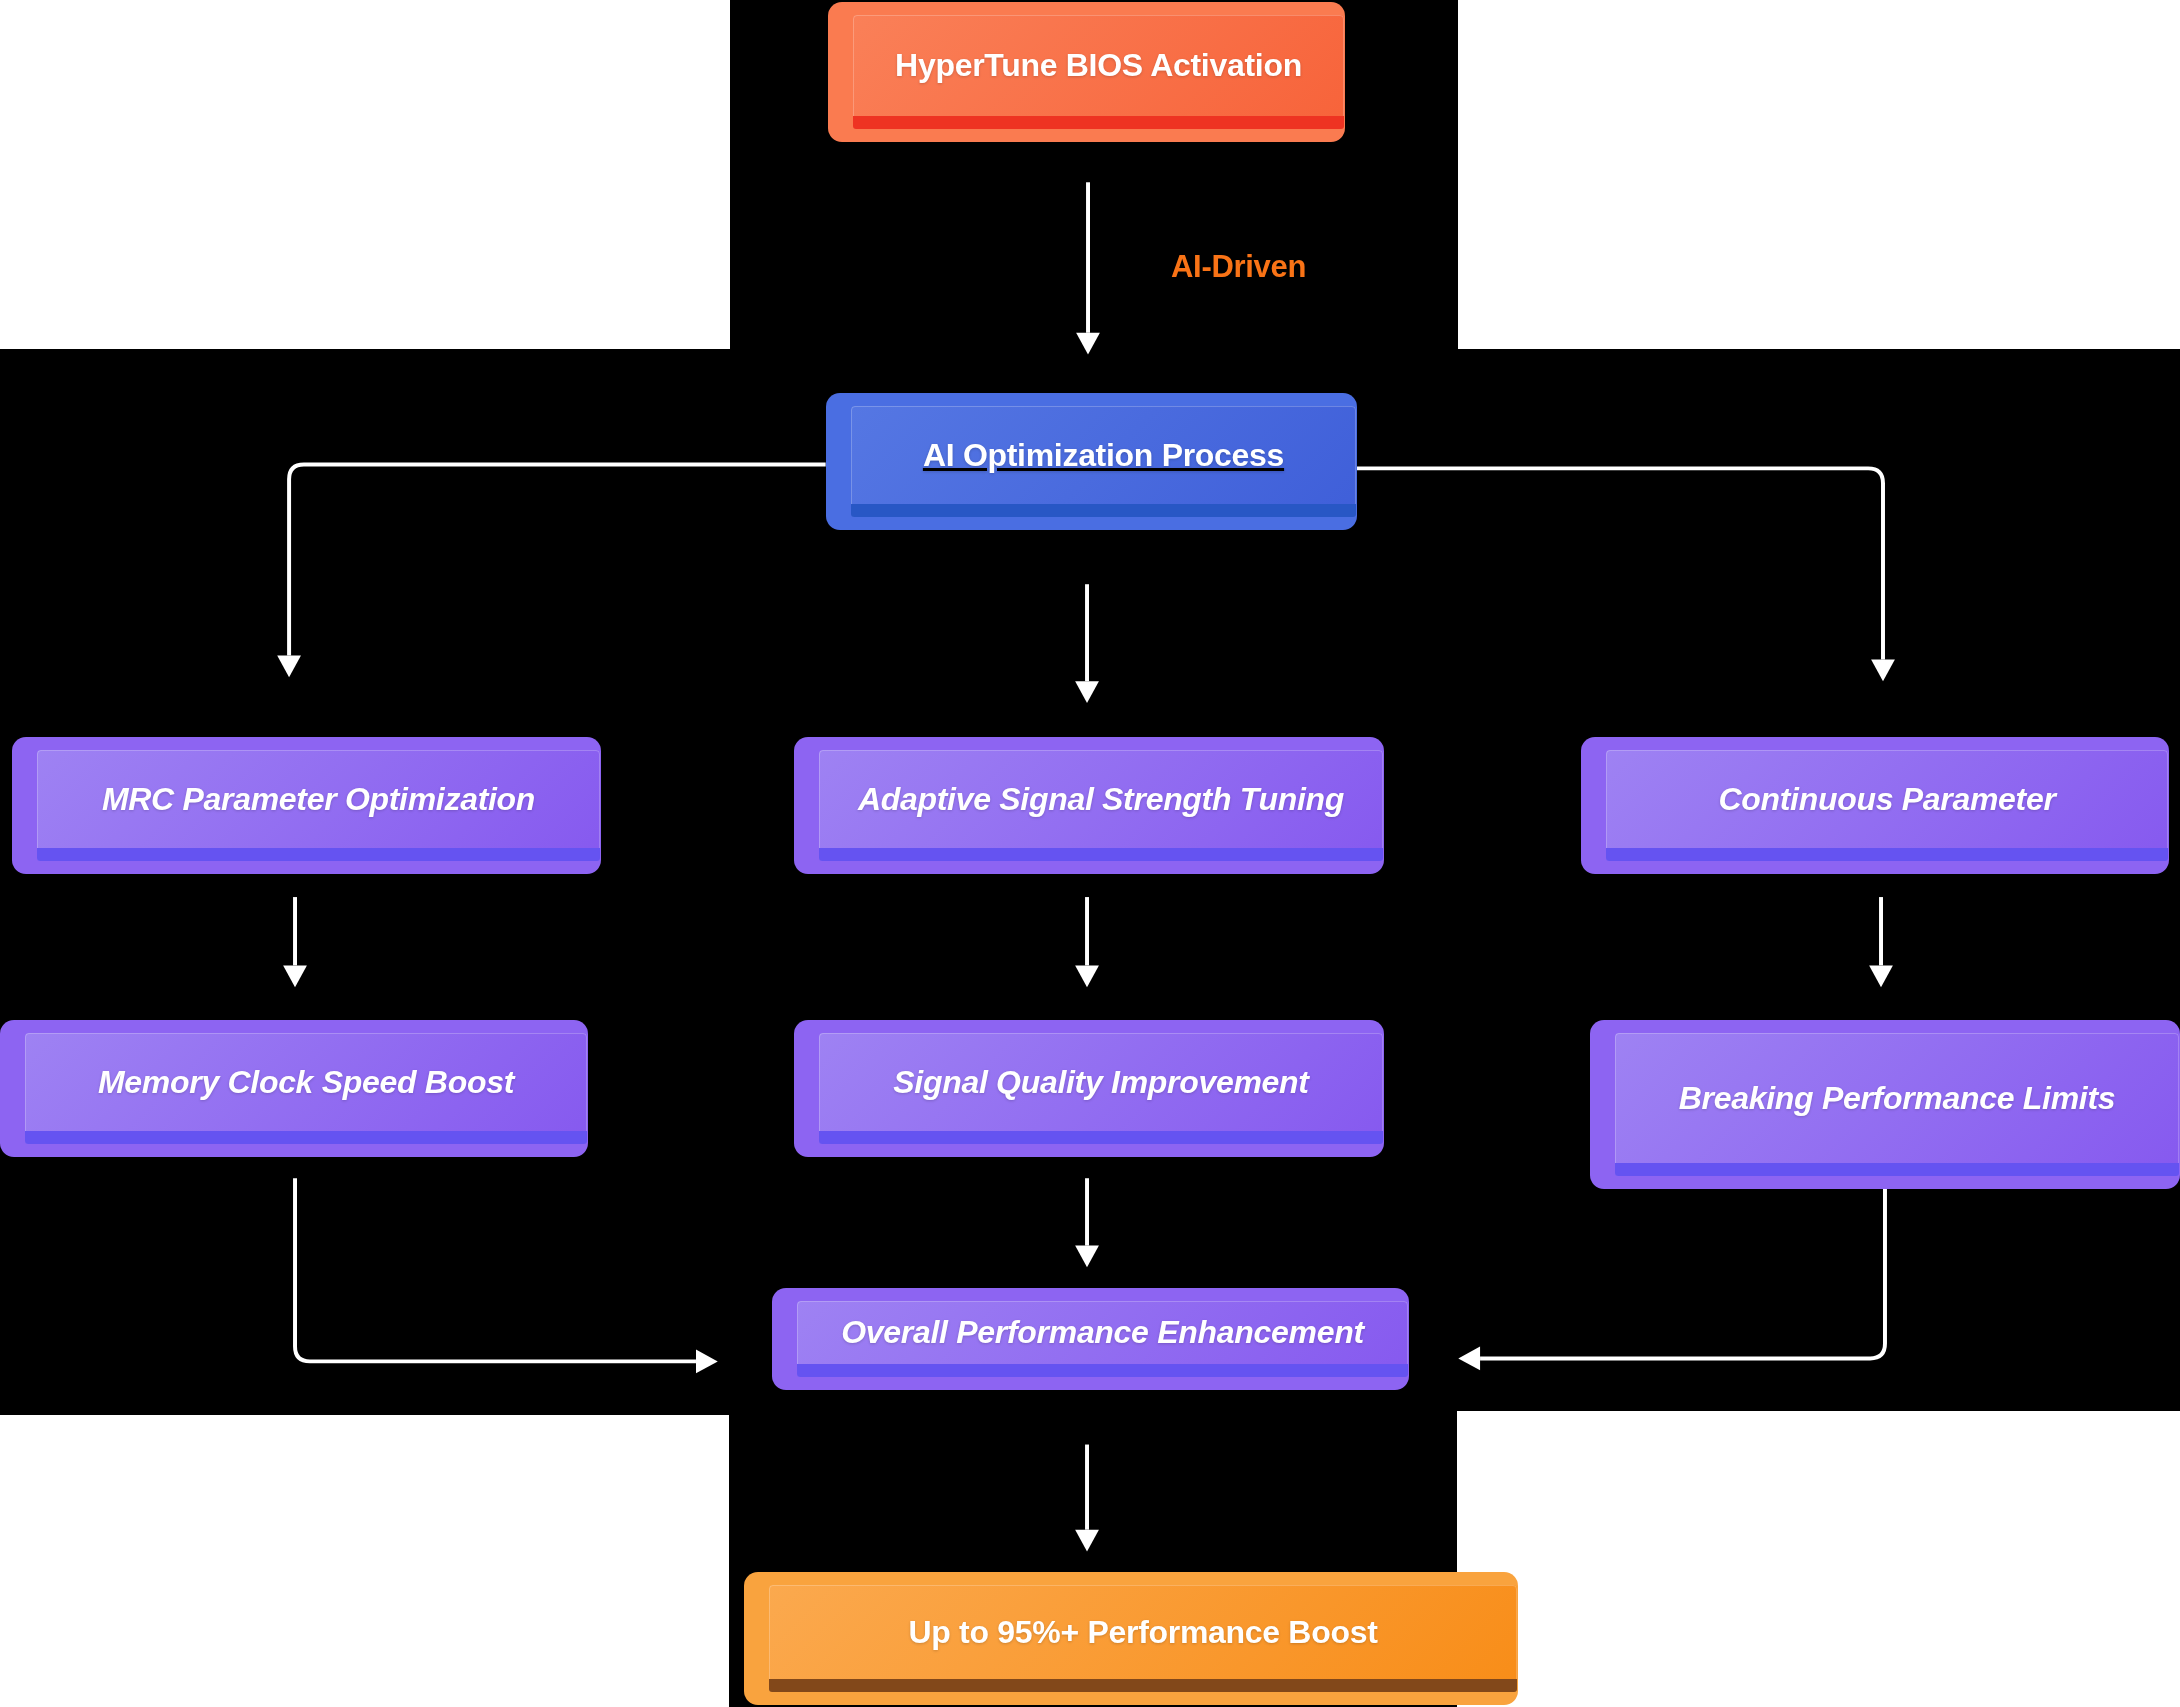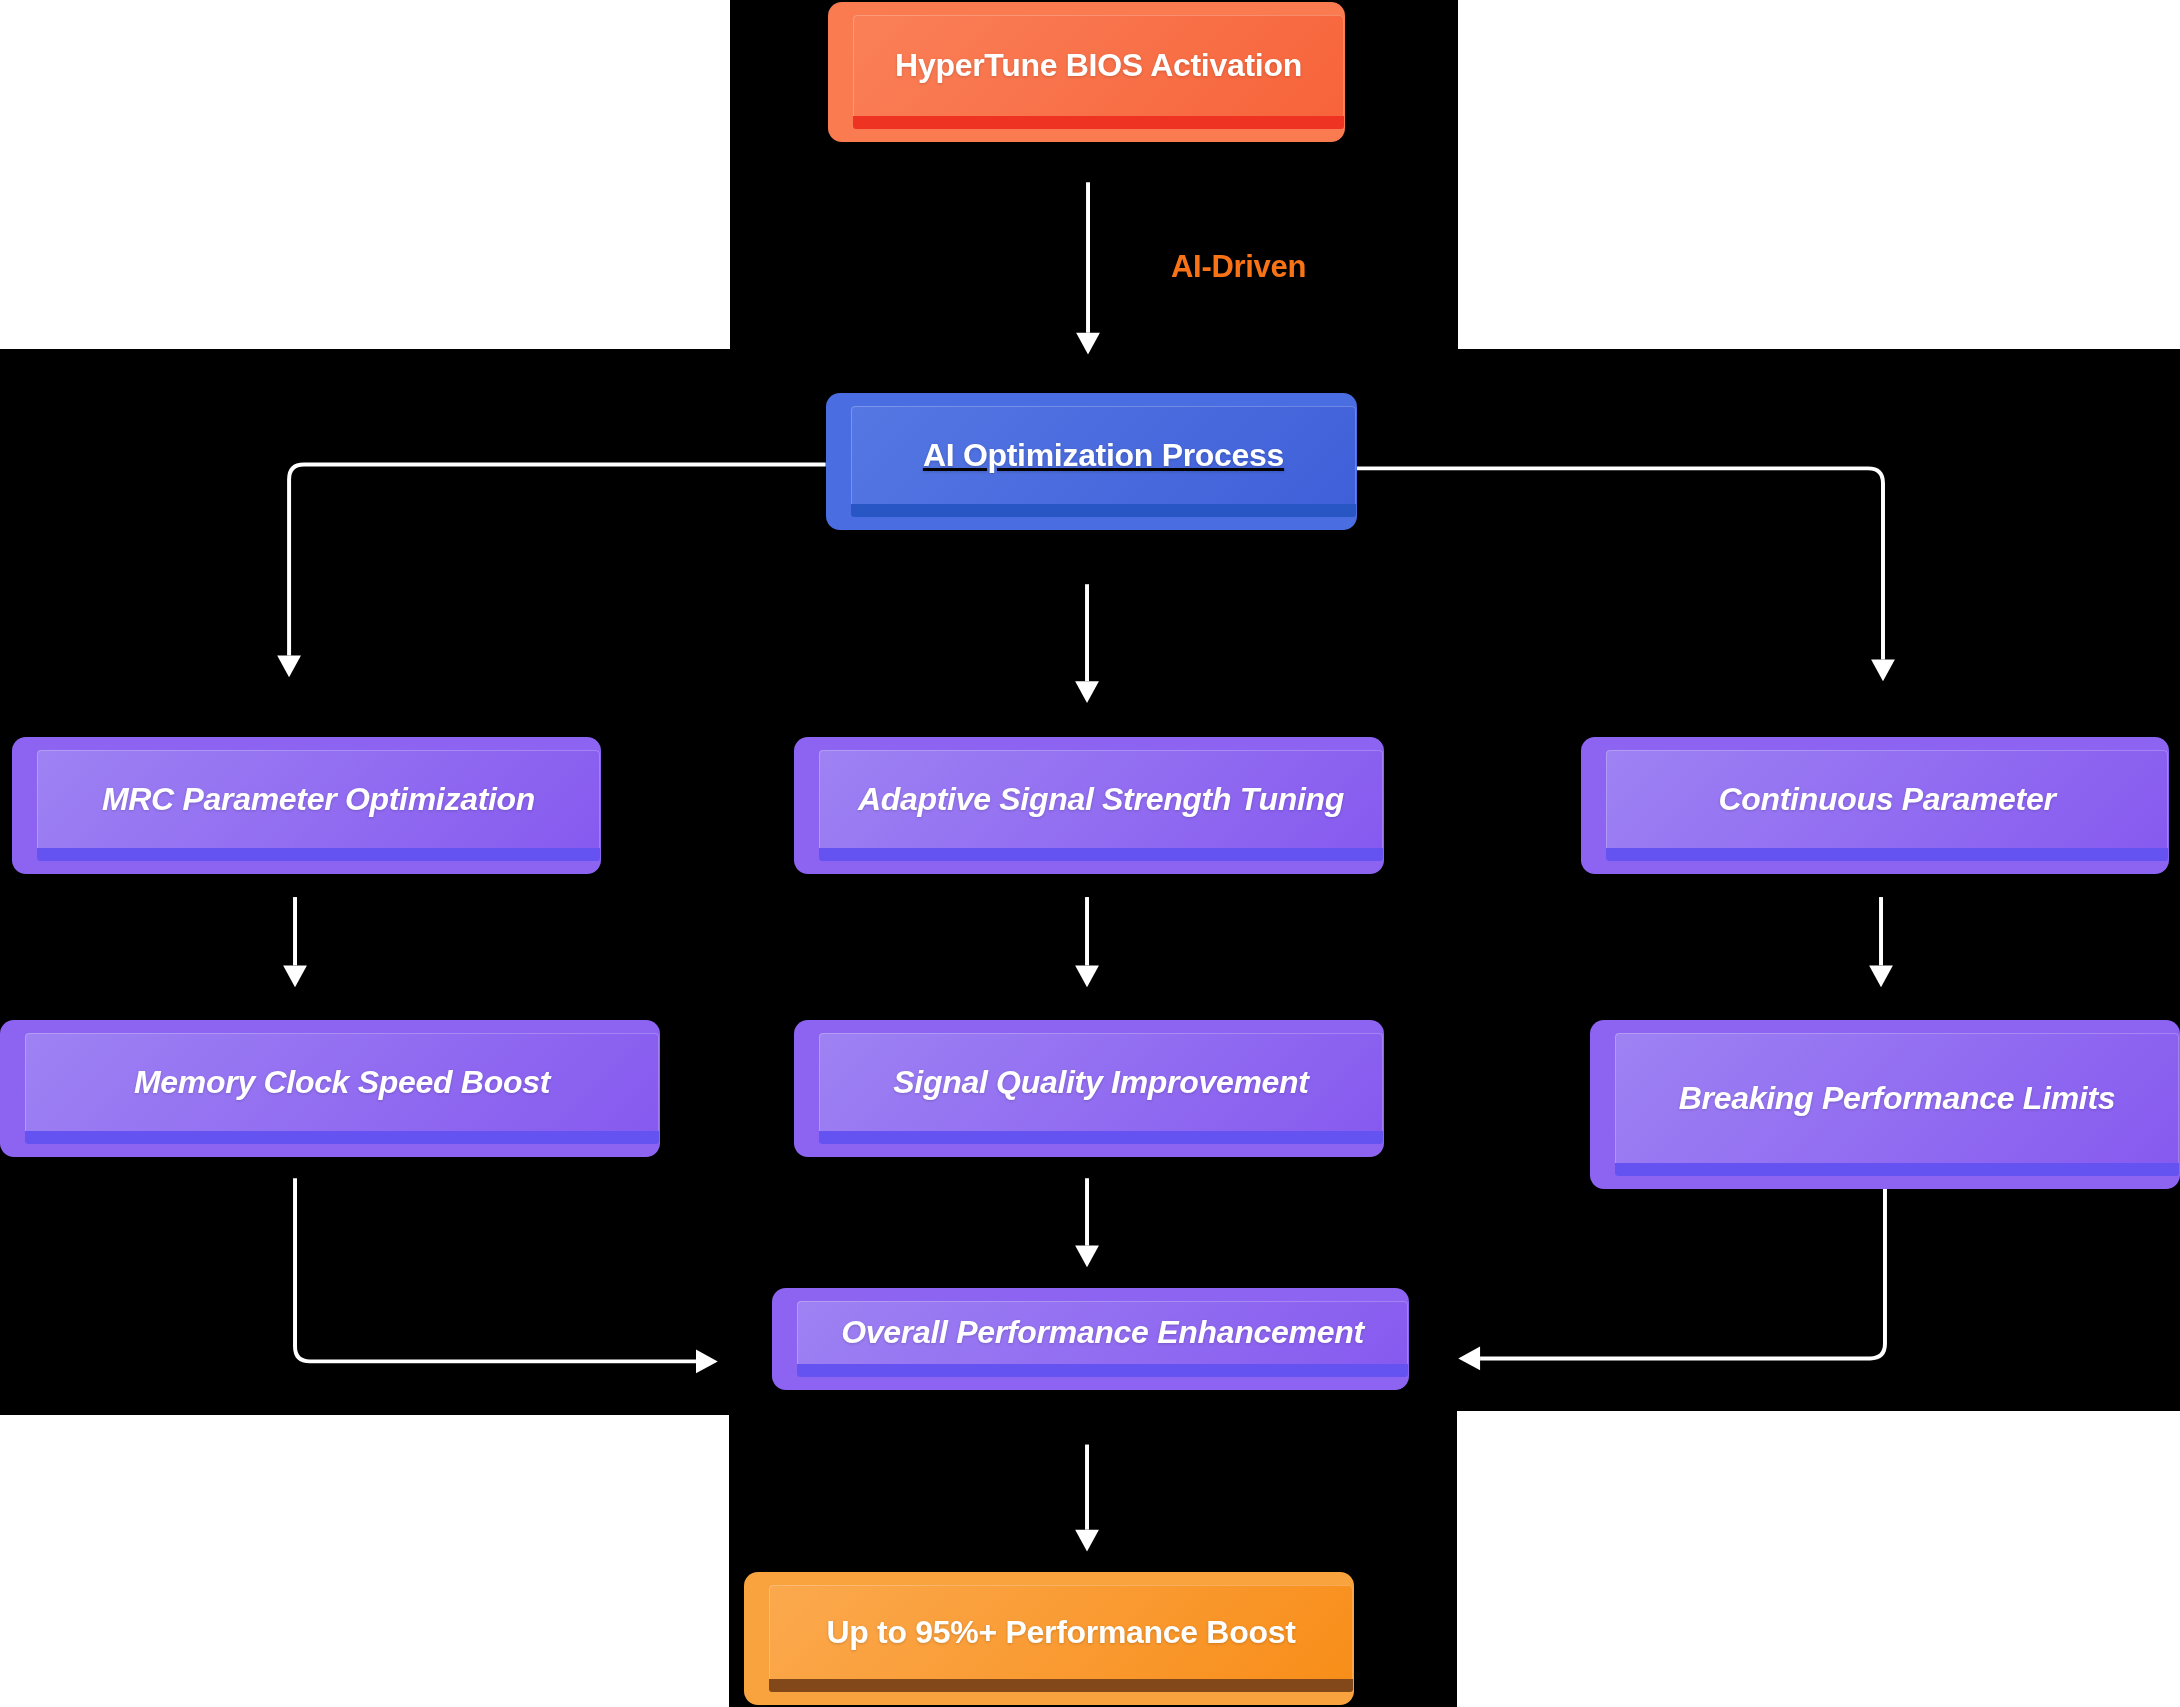--- a/index.html
+++ b/index.html
@@ -128,21 +128,21 @@
     </div>
   </div>
 
   <div class="node" style="left:1581px;top:737px;width:588px;height:137px;" data-variant="purple">
     <div class="inner">
       <span class="label">Continuous Parameter</span>
       <div class="stripe"></div>
     </div>
   </div>
 
-  <div class="node" style="left:0px;top:1020px;width:660px;height:137px;" data-variant="purple">
+  <div class="node" style="left:0px;top:1020px;width:588px;height:137px;" data-variant="purple">
     <div class="inner">
       <span class="label">Memory Clock Speed Boost</span>
       <div class="stripe"></div>
     </div>
   </div>
 
   <div class="node" style="left:794px;top:1020px;width:590px;height:137px;" data-variant="purple">
     <div class="inner">
       <span class="label">Signal Quality Improvement</span>
       <div class="stripe"></div>
@@ -156,21 +156,21 @@
     </div>
   </div>
 
   <div class="node" style="left:772px;top:1288px;width:637px;height:102px;" data-variant="purple">
     <div class="inner">
       <span class="label">Overall Performance Enhancement</span>
       <div class="stripe"></div>
     </div>
   </div>
 
-  <div class="node" style="left:744px;top:1572px;width:610px;height:133px;" data-variant="amber">
+  <div class="node" style="left:744px;top:1572px;width:774px;height:133px;" data-variant="amber">
     <div class="inner">
       <span class="label">Up to 95%+ Performance Boost</span>
       <div class="stripe"></div>
     </div>
   </div>
 
 </div>
 
 
 </body></html>

